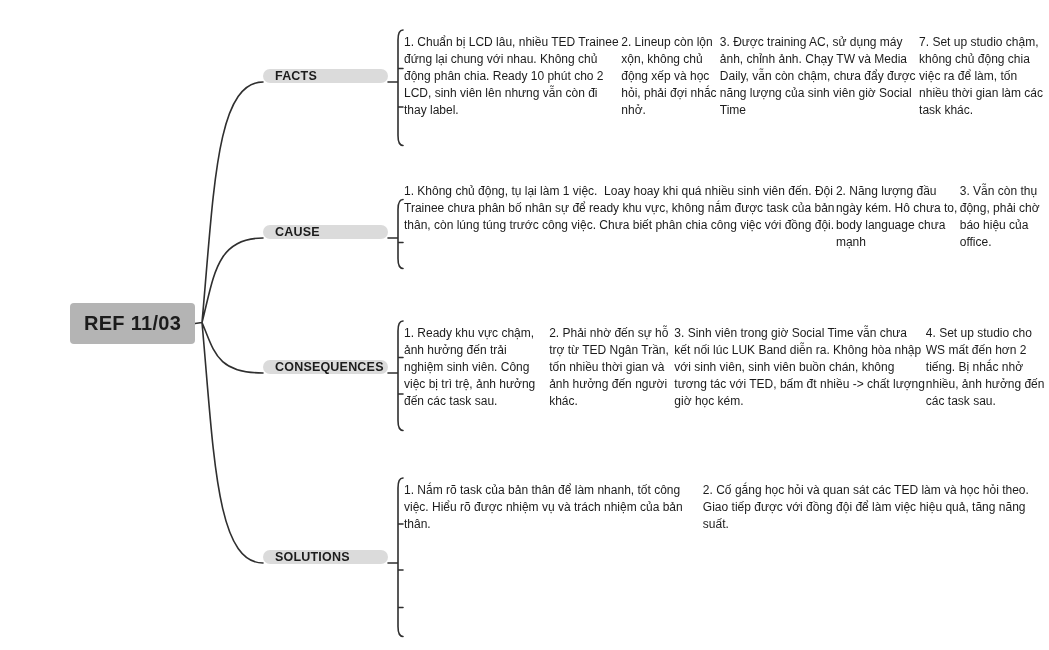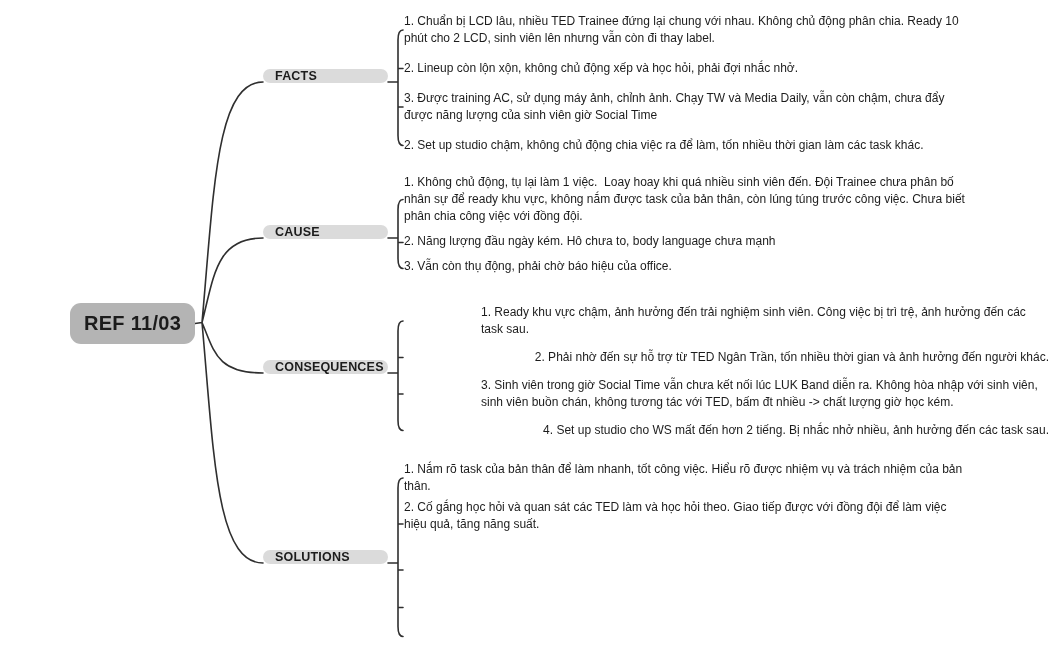--- a/index.html
+++ b/index.html
@@ -20,21 +20,21 @@
     position: absolute;
     left: 0; top: 0;
     width: 1049px; height: 650px;
     pointer-events: none;
   }
   .root-node {
     position: absolute;
     left: 70px; top: 303px;
     width: 125px; height: 41px;
     background: var(--root-fill, #b4b4b4);
-    border-radius: 11px;
+    border-radius: 4px;
     display: flex; align-items: center; justify-content: center;
     font-size: 20px; font-weight: 700;
     letter-spacing: 0.3px;
     color: var(--text, #1c1c1c);
     cursor: default;
   }
   .branch-node {
     position: absolute;
     left: 263px;
     width: 125px; height: 14px;
@@ -44,21 +44,21 @@
     padding-left: 12px;
     font-size: 12.5px; font-weight: 600;
     letter-spacing: 0.2px;
     color: var(--text, #1c1c1c);
     cursor: default;
   }
   .items {
     position: absolute;
     left: 404px;
     width: 645px;
-    display: flex; flex-direction: column;
+    display: flex; flex-direction: row; margin-top: 21px;
   }
   .item {
     font-size: 12px;
     line-height: 17px;
     color: var(--text, #1c1c1c);
     max-width: 568px;
     white-space: pre-wrap;
   }
 </style>
 </head>
@@ -69,27 +69,27 @@
       <path d="M 195 323.5 L 202 322.5 M 202 322.5 C 214 190.2 216 82 263 82 M 388 82 L 398 82 M 403 30 Q 398 30 398 40 L 398 135.5 Q 398 145.5 403 145.5 M 398 68.5 L 403 68.5 M 398 107 L 403 107 M 202 322.5 C 214 276 216 238 263 238 M 388 238 L 398 238 M 403 199.5 Q 398 199.5 398 209.5 L 398 258.5 Q 398 268.5 403 268.5 M 398 242.5 L 403 242.5 M 202 322.5 C 214 350.3 216 373 263 373 M 388 373 L 398 373 M 403 321 Q 398 321 398 331 L 398 420.5 Q 398 430.5 403 430.5 M 398 357.5 L 403 357.5 M 398 394 L 403 394 M 202 322.5 C 214 454.8 216 563 263 563 M 388 563 L 398 563 M 403 478 Q 398 478 398 488 L 398 626.5 Q 398 636.5 403 636.5 M 398 524 L 403 524 M 398 570 L 403 570 M 398 607.5 L 403 607.5" fill="none" stroke="#2f2f2f" stroke-width="1.6" stroke-linecap="round"></path>
     </svg>
   <div class="root-node" id="root-node">REF 11/03</div>
   <div id="branches">
   <div class="branch">
     <div class="branch-node" style="top: 69px;">FACTS</div>
     <div class="items" style="top: 13px; row-gap: 13px;">
           <div class="item">1. Chuẩn bị LCD lâu, nhiều TED Trainee đứng lại chung với nhau. Không chủ động phân chia. Ready 10 phút cho 2 LCD, sinh viên lên nhưng vẫn còn đi thay label.</div>
           <div class="item">2. Lineup còn lộn xộn, không chủ động xếp và học hỏi, phải đợi nhắc nhở.</div>
           <div class="item">3. Được training AC, sử dụng máy ảnh, chỉnh ảnh. Chạy TW và Media Daily, vẫn còn chậm, chưa đẩy được năng lượng của sinh viên giờ Social Time</div>
-          <div class="item">2. Set up studio chậm, không chủ động chia việc ra để làm, tốn nhiều thời gian làm các task khác.</div>
+          <div class="item">7. Set up studio chậm, không chủ động chia việc ra để làm, tốn nhiều thời gian làm các task khác.</div>
         </div>
   </div>
 
   <div class="branch">
     <div class="branch-node" style="top: 225px;">CAUSE</div>
-    <div class="items" style="top: 174px; row-gap: 8px;">
+    <div class="items" style="top: 162px; row-gap: 8px;">
           <div class="item">1. Không chủ động, tụ lại làm 1 việc.  Loay hoay khi quá nhiều sinh viên đến. Đội Trainee chưa phân bố nhân sự để ready khu vực, không nắm được task của bản thân, còn lúng túng trước công việc. Chưa biết phân chia công việc với đồng đội.</div>
           <div class="item">2. Năng lượng đầu ngày kém. Hô chưa to, body language chưa mạnh</div>
           <div class="item">3. Vẫn còn thụ động, phải chờ báo hiệu của office.</div>
         </div>
   </div>
 
   <div class="branch">
     <div class="branch-node" style="top: 360px;">CONSEQUENCES</div>
     <div class="items" style="top: 304px; row-gap: 11px; align-items: flex-end;">
           <div class="item">1. Ready khu vực chậm, ảnh hưởng đến trải nghiệm sinh viên. Công việc bị trì trệ, ảnh hưởng đến các task sau.</div>

